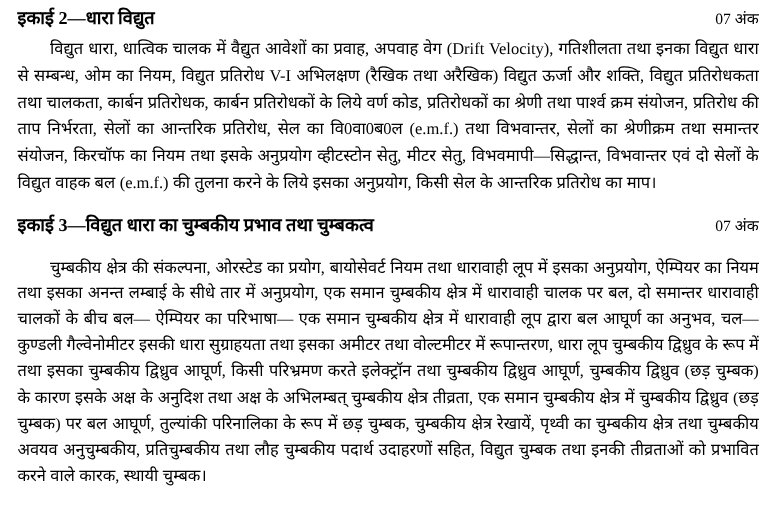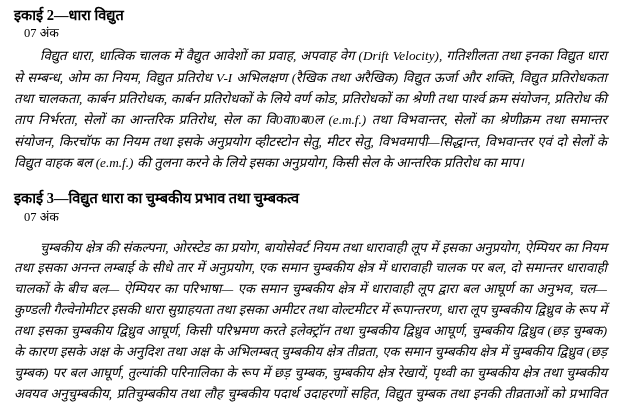--- a/index.html
+++ b/index.html
@@ -22,42 +22,40 @@
     padding: 6px 14px 0 14px;
   }
   .unit-block {
     margin-bottom: 2px;
   }
   .unit-head {
     display: flex;
     align-items: baseline;
     justify-content: space-between;
     margin-bottom: 4px;
-    flex-direction: column;
   }
   .unit-title {
     font-weight: bold;
     font-size: 14.5px;
     letter-spacing: 0px;
     line-height: 1.25;
   }
   .unit-marks {
     font-size: 12.5px;
     font-weight: normal;
     white-space: nowrap;
     padding-left: 10px;
   }
   .unit-body {
     font-size: 13.2px;
     line-height: 1.62;
     text-align: justify;
     text-justify: inter-word;
     text-indent: 26px;
     word-spacing: 0.3px;
-    font-style: italic;
   }
   .unit-body.second {
     font-size: 13.1px;
     line-height: 1.60;
   }
   .spacer {
     height: 14px;
   }
   .spacer-sm {
     height: 9px;

